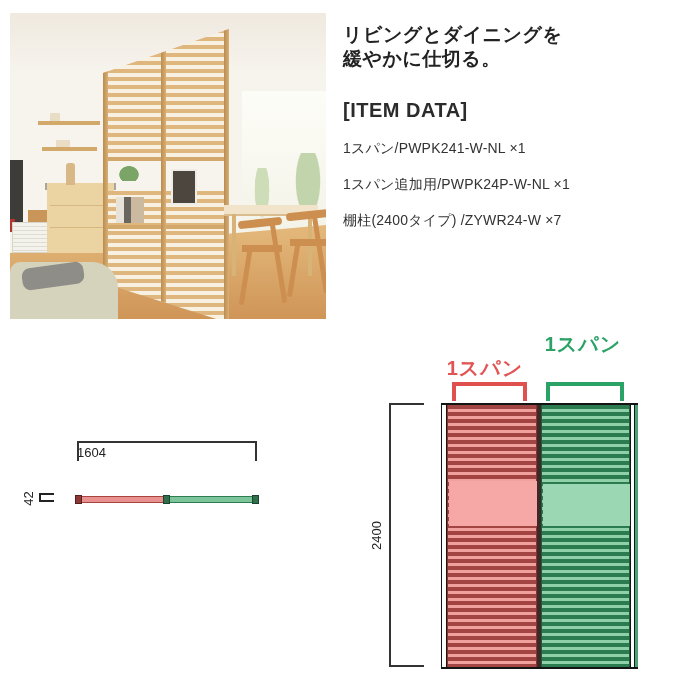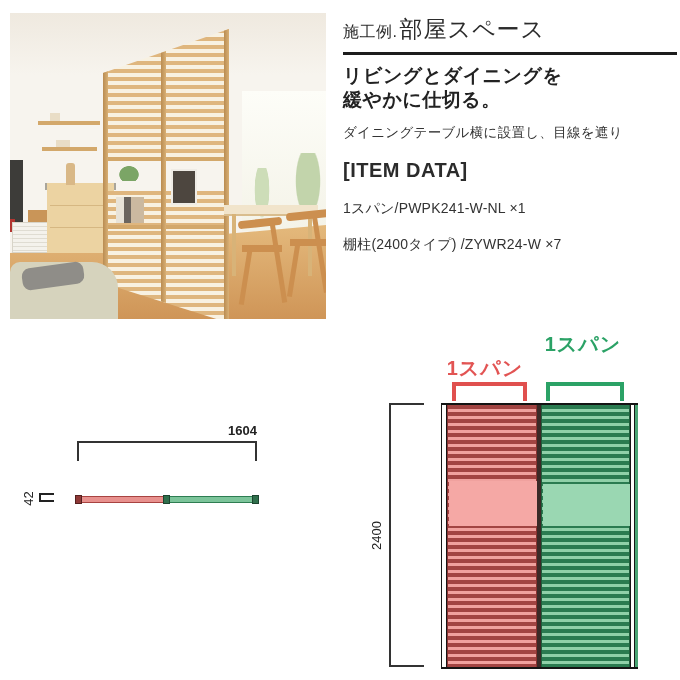--- a/index.html
+++ b/index.html
@@ -40,26 +40,26 @@
   .ph-sofa{left:0;top:249px;width:108px;height:57px;background:#d6d3bd;border-radius:10px 26px 0 0;}
   .ph-pillow{left:12px;top:252px;width:62px;height:22px;background:#8f8d88;border-radius:8px;transform:rotate(-8deg);}
 
   
   .info{left:343px;top:14px;width:334px;}
   .title-row{display:flex;align-items:baseline;gap:2px;border-bottom:3px solid #1c1c1c;padding-bottom:7px;}
   .title-prefix{font-size:16px;letter-spacing:0.5px;color:#2b2b2b;}
   .title-main{font-size:23px;letter-spacing:1px;color:#2b2b2b;}
   .subtitle{margin-top:9px;font-size:19px;font-weight:bold;line-height:24px;letter-spacing:0.5px;color:#222;}
   .bodytext{margin-top:9px;font-size:13.5px;line-height:24px;letter-spacing:0.3px;color:#333;}
-  .item-heading{margin-top:14px;font-size:20px;font-weight:bold;letter-spacing:0.5px;color:#2b2b2b;}
+  .item-heading{margin-top:28px;font-size:20px;font-weight:bold;letter-spacing:0.5px;color:#2b2b2b;}
   .item-line{margin-top:18px;font-size:14px;letter-spacing:0.2px;color:#333;}
 
   
   .dim{color:#222;font-size:13px;}
-  .tv-widthlabel{left:77px;top:423px;width:180px;text-align:right;font-weight:bold;}
+  .tv-widthlabel{left:77px;top:445px;width:180px;text-align:left;}
   .tv-dimline{left:77px;top:441px;width:180px;height:0;border-top:2px solid #333;}
   .tv-tick{top:441px;width:2px;height:20px;background:#333;}
   .tv-depthlabel{left:13px;top:491px;width:30px;height:15px;text-align:center;transform:rotate(-90deg);}
   .tv-bracket{left:39px;top:493px;width:15px;height:9px;border-top:2px solid #222;border-bottom:2px solid #222;border-left:2px solid #222;box-sizing:border-box;}
   .tv-bar{left:77px;top:496px;width:180px;height:7px;}
   .tv-seg{top:0;height:5px;border:1px solid;}
   .tv-seg-red{left:0;width:88px;background:#e8918e;border-color:#a84341;}
   .tv-seg-green{left:90px;width:88px;background:#7cc49a;border-color:#2e7d52;}
   .tv-cap{top:-1px;width:7px;height:9px;box-sizing:border-box;}
   .tv-cap-l{left:-2px;background:#8e3836;border:1px solid #55201f;}
@@ -136,33 +136,29 @@
   <div class="abs ph-chair" style="left:276px;top:198px;width:46px;height:8px;border-radius:4px;transform:rotate(-6deg);"></div>
   <div class="abs ph-chair" style="left:280px;top:226px;width:40px;height:7px;"></div>
   <div class="abs ph-chair" style="left:281px;top:232px;width:5px;height:52px;transform:rotate(9deg);"></div>
   <div class="abs ph-chair" style="left:308px;top:204px;width:5px;height:76px;transform:rotate(-9deg);"></div>
 
   <div class="abs ph-sofa"></div>
   <div class="abs ph-pillow"></div>
 </div>
 
 <div class="abs info">
-  <div class="title-row">
-    <span class="title-prefix">施工例.</span>
-    <span class="title-main">部屋スペース</span>
-  </div>
   <div class="subtitle">
     <div>リビングとダイニングを</div>
     <div>緩やかに仕切る。</div>
   </div>
   <div class="bodytext">
-    <div>ダイニングテーブル横に設置し、目線を遮り</div>
   </div>
   <div class="item-heading">[ITEM DATA]</div>
   <div class="item-line">1スパン/PWPK241-W-NL ×1</div>
+  <div class="item-line">1スパン追加用/PWPK24P-W-NL ×1</div>
   <div class="item-line">棚柱(2400タイプ) /ZYWR24-W ×7</div>
 </div>
 
 <div>
   <div class="abs dim tv-widthlabel">1604</div>
   <div class="abs tv-dimline"></div>
   <div class="abs tv-tick" style="left:77px;"></div>
   <div class="abs tv-tick" style="left:255px;"></div>
   <div class="abs dim tv-depthlabel">42</div>
   <div class="abs tv-bracket"></div>

